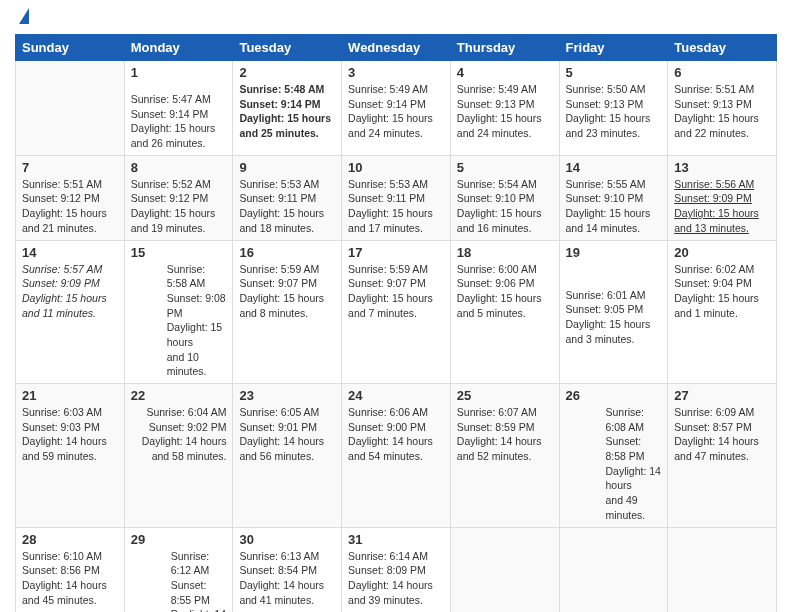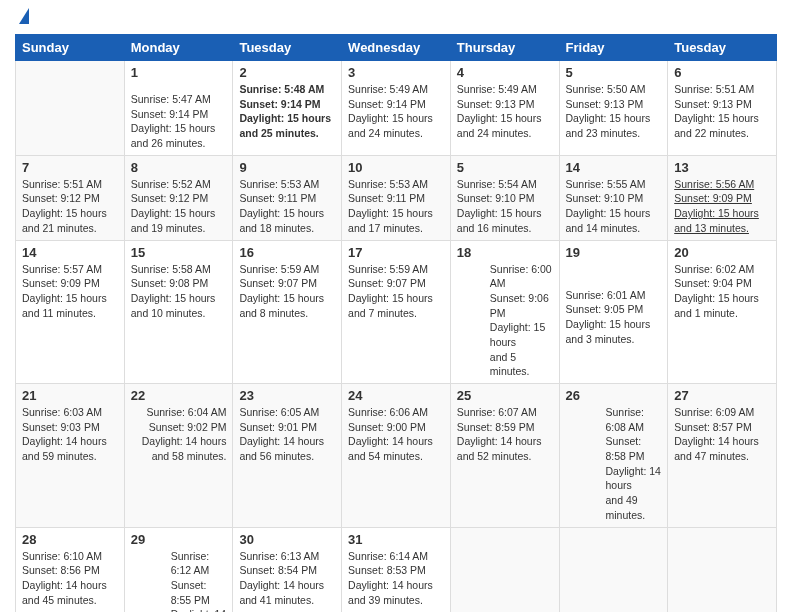--- a/index.html
+++ b/index.html
@@ -225,49 +225,49 @@
             <span class="day-num">13</span>
             <div class="day-info" style="white-space: pre-line; text-decoration: underline;">Sunrise: 5:56 AM
 Sunset: 9:09 PM
 Daylight: 15 hours
 and 13 minutes.</div>
           </td>
         </tr>
         <tr>
           <td>
             <span class="day-num">14</span>
-            <div class="day-info" style="white-space: pre-line;">Sunrise: 5:57 AM
+            <div class="day-info" style="white-space: pre-line; font-style: italic;">Sunrise: 5:57 AM
 Sunset: 9:09 PM
 Daylight: 15 hours
 and 11 minutes.</div>
           </td>
           <td>
             <span class="day-num">15</span>
-            <div class="day-info" style="white-space: pre-line;">Sunrise: 5:58 AM
+            <div class="day-info" style="white-space: pre-line; margin-left: 36px;">Sunrise: 5:58 AM
 Sunset: 9:08 PM
 Daylight: 15 hours
 and 10 minutes.</div>
           </td>
           <td>
             <span class="day-num">16</span>
             <div class="day-info" style="white-space: pre-line;">Sunrise: 5:59 AM
 Sunset: 9:07 PM
 Daylight: 15 hours
 and 8 minutes.</div>
           </td>
           <td>
             <span class="day-num">17</span>
             <div class="day-info" style="white-space: pre-line;">Sunrise: 5:59 AM
 Sunset: 9:07 PM
 Daylight: 15 hours
 and 7 minutes.</div>
           </td>
           <td>
             <span class="day-num">18</span>
-            <div class="day-info" style="white-space: pre-line; margin-left: 33px;">Sunrise: 6:00 AM
+            <div class="day-info" style="white-space: pre-line;">Sunrise: 6:00 AM
 Sunset: 9:06 PM
 Daylight: 15 hours
 and 5 minutes.</div>
           </td>
           <td>
             <span class="day-num">19</span>
             <div class="day-info" style="white-space: pre-line; margin-top: 28px;">Sunrise: 6:01 AM
 Sunset: 9:05 PM
 Daylight: 15 hours
 and 3 minutes.</div>
@@ -349,21 +349,21 @@
           <td>
             <span class="day-num">30</span>
             <div class="day-info" style="white-space: pre-line;">Sunrise: 6:13 AM
 Sunset: 8:54 PM
 Daylight: 14 hours
 and 41 minutes.</div>
           </td>
           <td>
             <span class="day-num">31</span>
             <div class="day-info" style="white-space: pre-line;">Sunrise: 6:14 AM
-Sunset: 8:53 PM
+Sunset: 8:09 PM
 Daylight: 14 hours
 and 39 minutes.</div>
           </td>
           <td class="empty"></td>
           <td class="empty"></td>
           <td class="empty"></td>
         </tr>
       </tbody>
   </table>
 </div>

